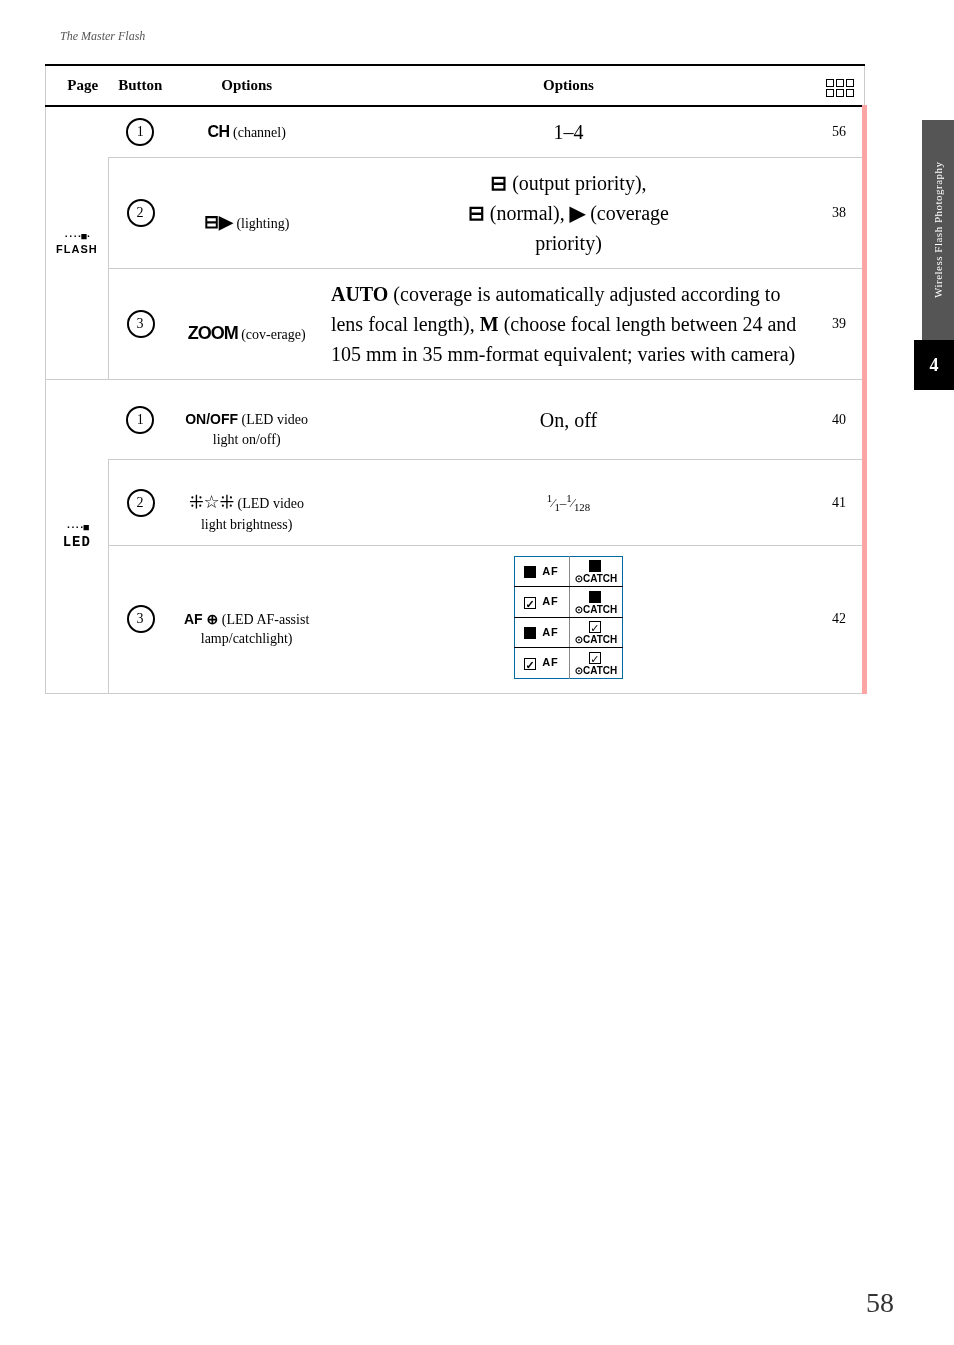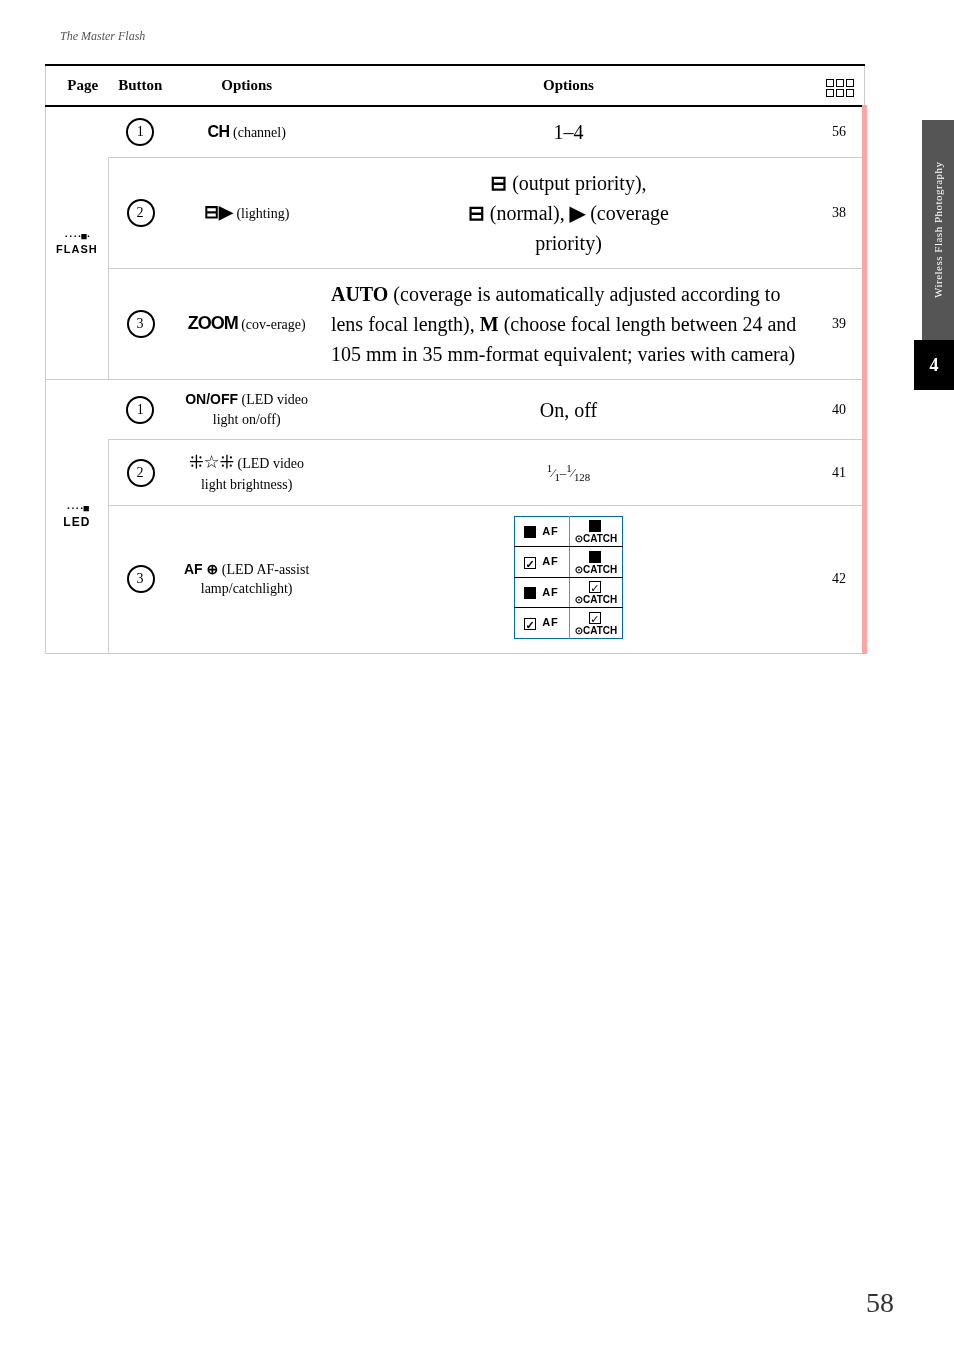--- a/index.html
+++ b/index.html
@@ -139,30 +139,31 @@
     }
 
     .flash-label {
       font-family: Arial, sans-serif;
       font-size: 11px;
       font-weight: bold;
       letter-spacing: 1px;
     }
 
     .led-label {
-      font-family: Liberation Sans, sans-serif;
-      font-size: 12px;
+      font-family: Liberation Mono, monospace;
+      font-size: 14px;
       font-weight: bold;
       letter-spacing: 1px;
     }
 
     .func-text {
       font-size: 14px;
       text-align: center;
       line-height: 1.4;
+      margin-top: 20px;
     }
 
     
     .grid-icon {
       display: inline-grid;
       grid-template-columns: repeat(3, 8px);
       grid-template-rows: repeat(2, 8px);
       gap: 2px;
     }
     .grid-cell {

